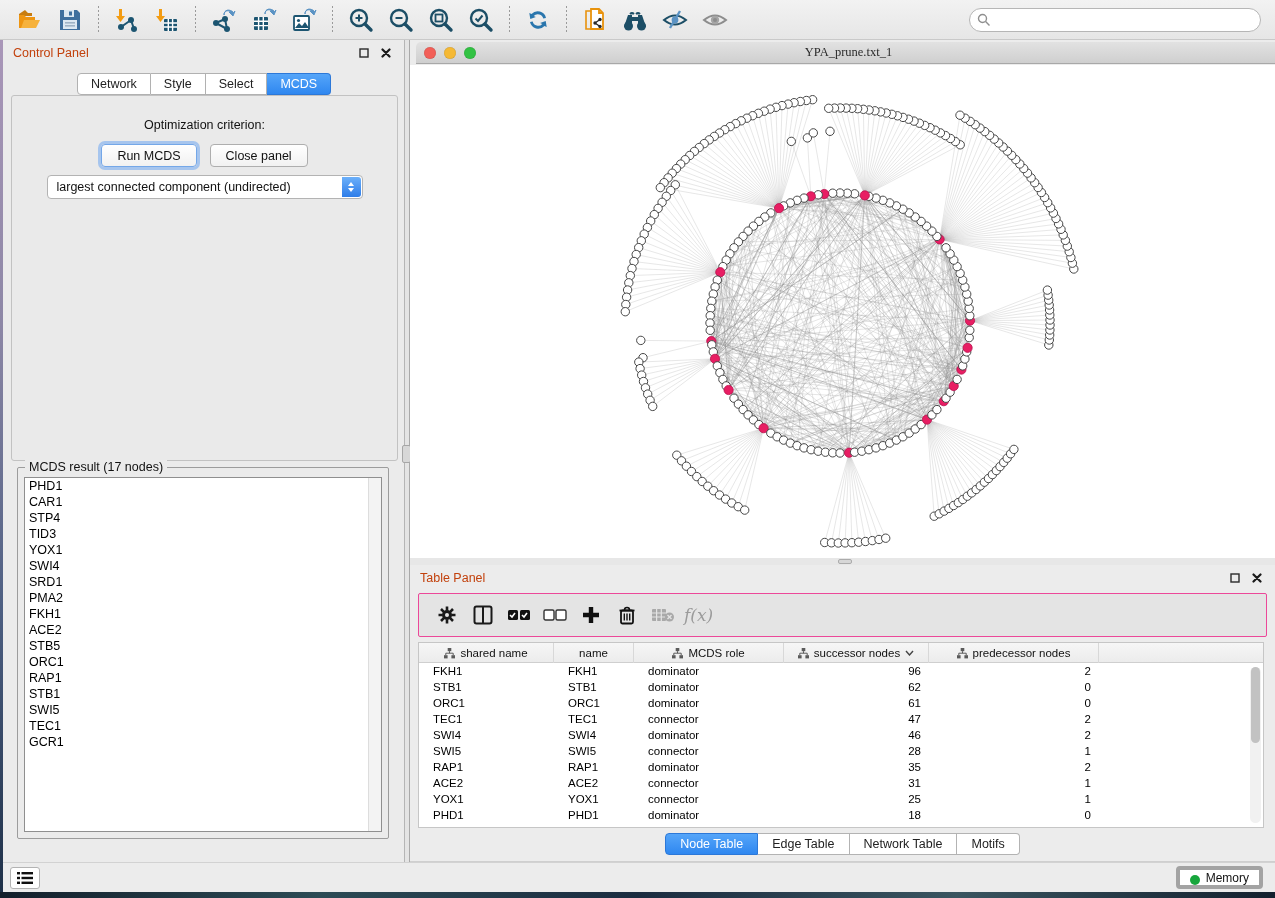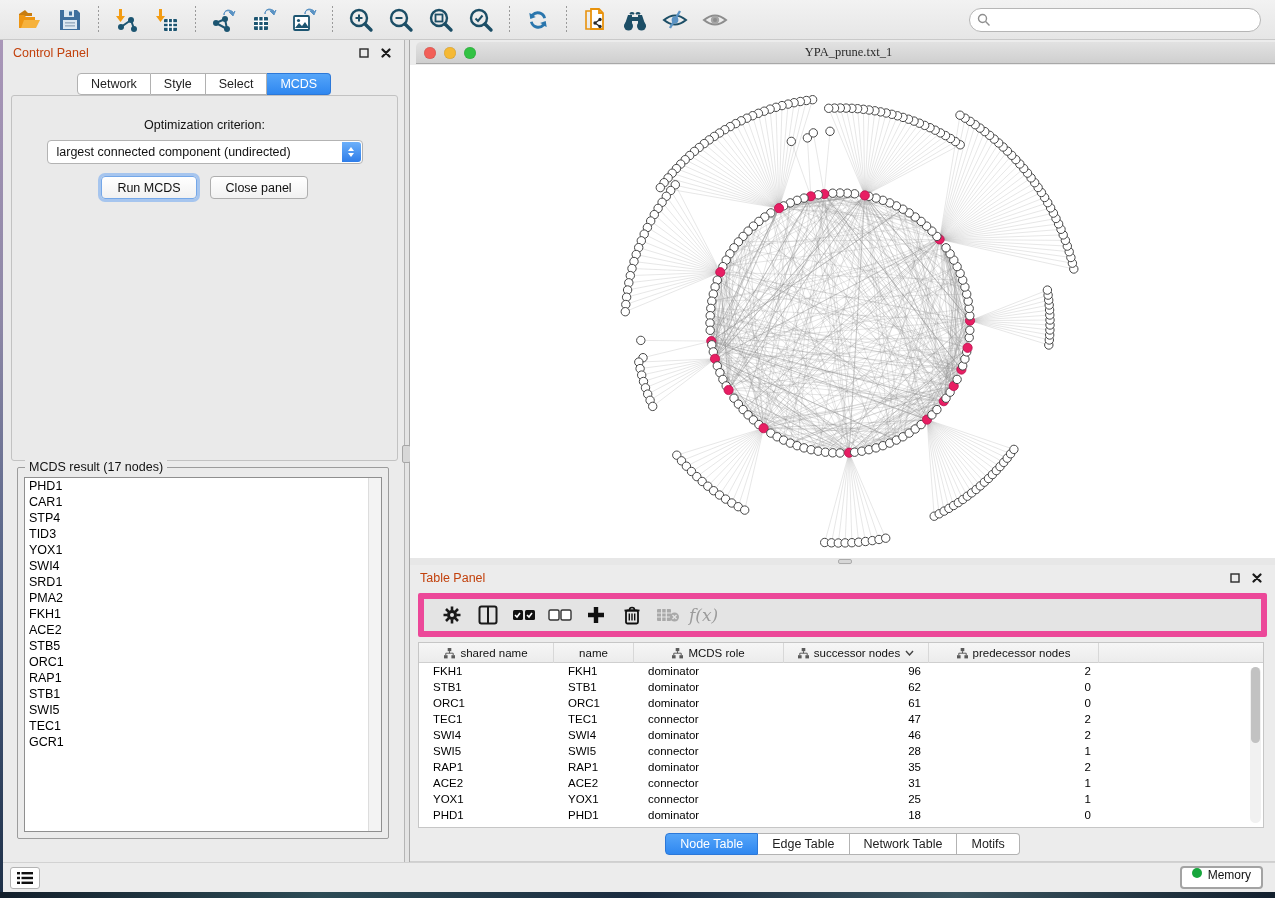--- a/index.html
+++ b/index.html
@@ -65,21 +65,21 @@
   
   #network-window { position:absolute; left:410px; top:40px; width:865px; height:518px; }
   #net-titlebar { position:absolute; left:6px; top:2px; width:865px; height:22px; border-radius:5px 5px 0 0;
     background:linear-gradient(#e2e2e2,#cfcfcf); border-bottom:1px solid #a8a8a8; display:flex; align-items:center;font-family:Liberation Serif, serif; }
   .light { width:12px; height:12px; border-radius:50%; margin-left:8px; box-shadow:inset 0 0 1px rgba(0,0,0,.35); }
   #net-title { position:absolute; left:0; right:0; text-align:center; font-size:12.5px; color:#2a2a2a; }
   #net-canvas { position:absolute; left:0; top:25px; width:865px; height:493px; background:#fff; }
 
   
   #table-panel { position:absolute; left:410px; top:565px; width:865px; height:297px; background:#ececec; border-bottom:1px solid #cfcfcf; }
-  #tp-toolbar { position:absolute; left:8px; top:28px; right:8px; height:44px; background:#e4e4e4; border:6px solid #ec4899; border-radius:2px;
+  #tp-toolbar { position:absolute; left:8px; top:28px; right:8px; height:44px; background:#e4e4e4; border:1px solid #ec4899; border-radius:2px;
     display:flex; align-items:center; padding-left:10px; }
   .tp-ico { width:36px; height:30px; display:flex; align-items:center; justify-content:center; }
   #tp-table { position:absolute; left:8px; top:77px; width:846px; height:186px; background:#fff; border:1px solid #c6c6c6; }
   .tgrid { display:grid; grid-template-columns:135px 80px 150px 145px 170px 1fr; }
   #tp-header { background:linear-gradient(#f6f6f6,#ececec); border-bottom:1px solid #cfcfcf; height:20px; }
   .th { display:flex; align-items:center; justify-content:center; gap:5px; font-size:11.5px; color:#111; border-right:1px solid #d8d8d8; height:20px; }
   .th:last-child { border-right:none; }
   .td { font-size:11.5px; height:16px; line-height:16px; padding-left:14px; color:#000; white-space:nowrap; }
   .td.num { text-align:right; padding-left:0; padding-right:8px; }
   #tp-scroll { position:absolute; right:2px; top:24px; width:11px; bottom:4px; background:#f1f1f1; border-radius:6px; }
@@ -87,22 +87,22 @@
   #tp-tabs { position:absolute; left:0; right:0; top:268px; display:flex; justify-content:center; }
   .tp-tab { height:22px; padding:0 14px; background:#fff; border:1px solid #b3b3b3; border-left-width:0; display:flex; align-items:center; font-size:12.5px; color:#222; }
   .tp-tab:first-child { border-left-width:1px; border-radius:4px 0 0 4px; }
   .tp-tab:last-child { border-radius:0 4px 4px 0;text-align:right; }
   .tp-tab.active { background:linear-gradient(#55a5f9,#2f87f0); border-color:#2c78d8; color:#fff; }
 
   
   #status-bar { position:absolute; left:0; top:862px; width:1275px; height:30px; background:#ececec; border-top:1px solid #d2d2d2; }
   #list-btn { position:absolute; left:10px; top:4px; width:30px; height:22px; background:#fff; border:1px solid #b3b3b3; border-radius:3px;
     display:flex; align-items:center; justify-content:center; }
-  #memory-btn { position:absolute; right:12px; top:3px; height:23px; background:#fff; border:2px solid #a3a3a3; border-radius:4px;
-    display:flex; align-items:flex-start; gap:6px; padding:0 10px; font-size:12px; color:#111; }
+  #memory-btn { position:absolute; right:12px; top:3px; height:23px; background:#fff; border:4px solid #a3a3a3; border-radius:4px;
+    display:flex; align-items:flex-end; gap:6px; padding:0 10px; font-size:12px; color:#111; }
   #memory-dot { width:10px; height:10px; border-radius:50%; background:#17a63c; }
 </style>
 </head>
 <body>
 
 <div id="toolbar">
   <div class="tbtn">
     <svg width="26" height="26" viewBox="0 0 26 26">
         <path d="M2 7 l6-4 3 3 h4 v3 h-13z" fill="#c87d10"></path>
         <path d="M2 21 V8 h5 l2 2 h9 v11z" fill="#ee9511"></path>
@@ -270,30 +270,30 @@
 
   <div id="cp-tabs">
     <div class="cp-tab">Network</div>
     <div class="cp-tab">Style</div>
     <div class="cp-tab">Select</div>
     <div class="cp-tab active">MCDS</div>
   </div>
 
   <div id="cp-pane">
     <div id="opt-label">Optimization criterion:</div>
+    <div id="cp-buttons">
+      <div class="btn focused">Run MCDS</div>
+      <div class="btn">Close panel</div>
+    </div>
     <div id="criterion-select">
       <span>largest connected component (undirected)</span>
       <span class="stepper">
           <span class="chev-up"></span>
           <span class="chev-dn"></span>
         </span>
-    </div>
-    <div id="cp-buttons">
-      <div class="btn focused">Run MCDS</div>
-      <div class="btn">Close panel</div>
     </div>
   </div>
 
   <div id="result-group">
     <span id="result-title">MCDS result (17 nodes)</span>
     <div id="result-list">
       <div id="result-items">
           <div class="result-item">PHD1</div>
           <div class="result-item">CAR1</div>
           <div class="result-item">STP4</div>

